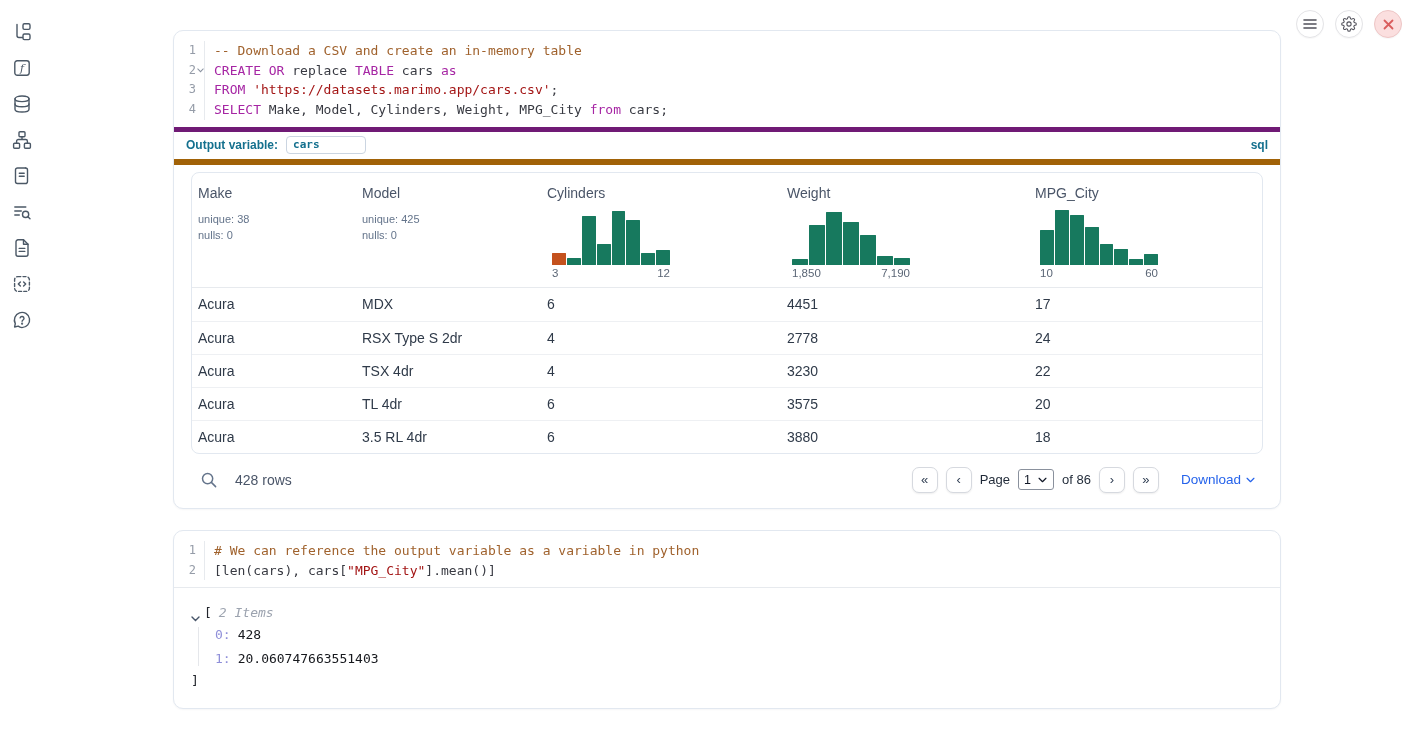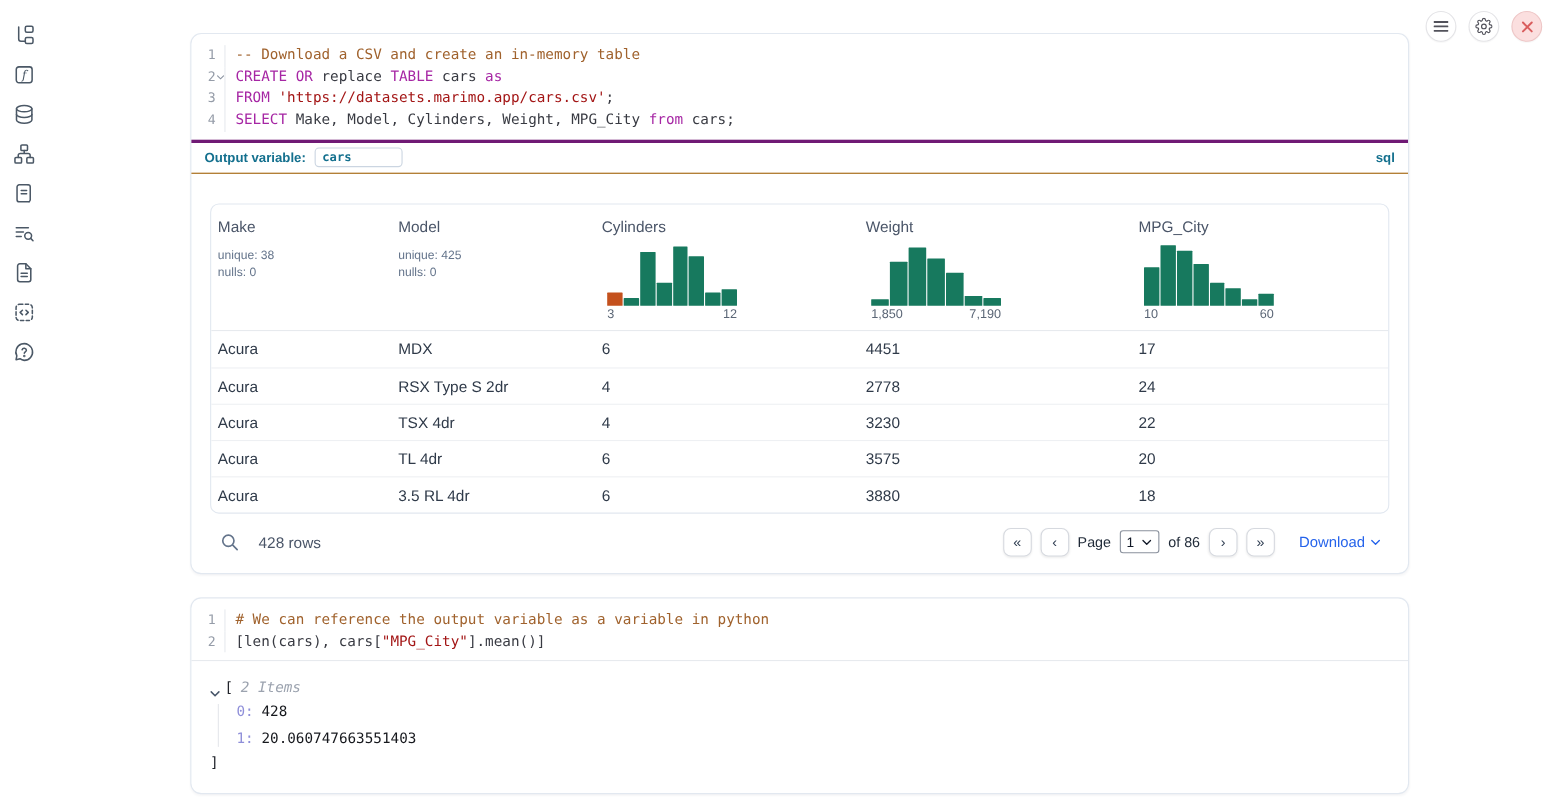--- a/index.html
+++ b/index.html
@@ -39,29 +39,29 @@
   .fold-slot svg { width:7px; height:5px; stroke:#8b93a1; stroke-width:1.3;
                    fill:none; stroke-linecap:round; }
   .code-text { padding-left:9px; }
   .tok-comment { color:#a0622d; }
   .tok-kw      { color:#a626a4; }
   .tok-str     { color:#a31515; }
   .tok-plain   { color:#383a42;text-align:center; }
 
   
   .outvar-bar { display:flex; align-items:center; gap:8px;
-                border-top:3px solid #701a75; padding:4px 12px 5px; }
+                border-top:5px solid #701a75; padding:4px 12px 5px; }
   .outvar-label { font-size:12px; font-weight:bold; color:#14708e; }
   .outvar-input { width:80px; height:18px; border:1px solid #cbd5e1; border-radius:4px;
                   font-family:"DejaVu Sans Mono", monospace; font-size:11px;
                   font-weight:bold; color:#14708e; padding:0 6px; outline:none; }
   .lang-badge { margin-left:auto; font-size:12px; font-weight:bold; color:#14708e; }
 
   
-  .cell-output { border-top:1px solid #a16207; padding:27px 17px 13px; }
+  .cell-output { border-top:6px solid #a16207; padding:7px 17px 13px; }
 
   
   .data-table { border:1px solid #e2e8f0; border-radius:8px; overflow:hidden; }
   .thead { display:grid; grid-template-columns:164px 185px 240px 248px 1fr;
            border-bottom:1px solid #e7eaee; padding:12px 0 8px; }
   .th { padding-left:6px; cursor:pointer; }
   .col-label { font-size:14px; color:#4a5568; }
   .col-stats { margin-top:10px; font-size:11px; line-height:16px; color:#64748b; }
   .hist { width:118px; height:56px; margin:8px 0 0 5px;
           display:flex; align-items:flex-end; gap:1px; }

